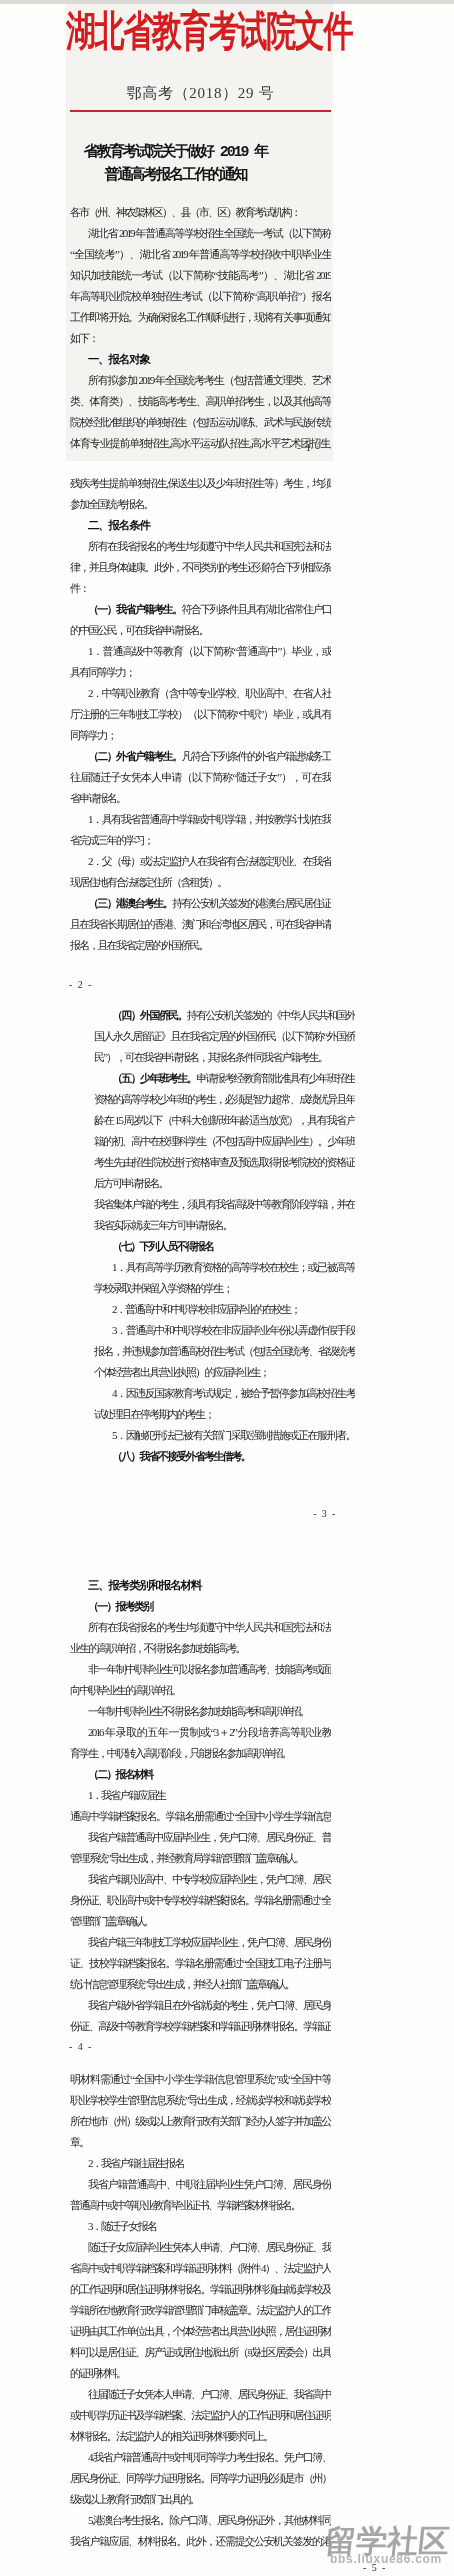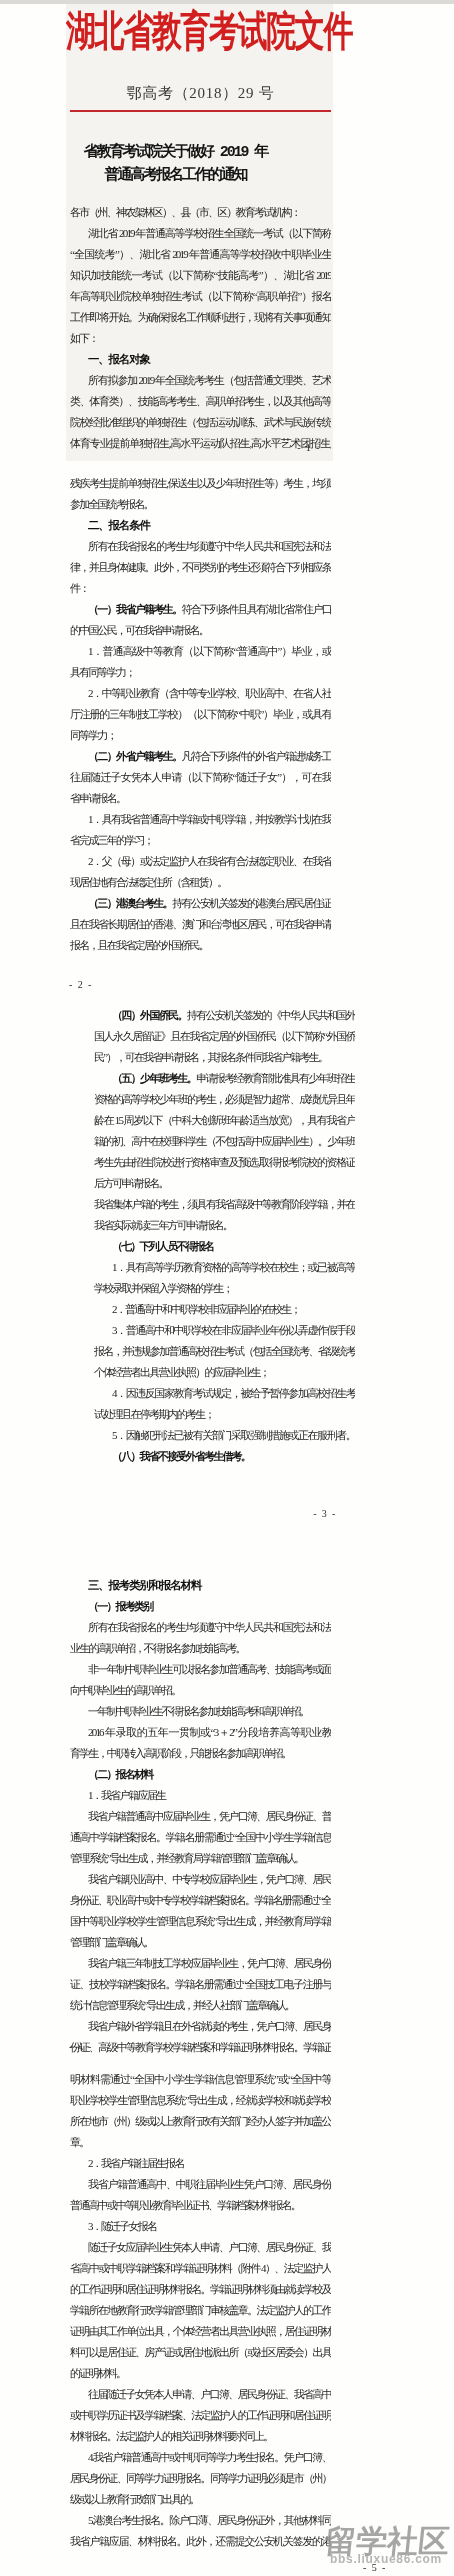--- a/index.html
+++ b/index.html
@@ -123,26 +123,25 @@
       <div class="ln in"><b>（一）报考类别</b></div>
       <div class="ln in j">所有在我省报名的考生均须遵守中华人民共和国宪法和法</div>
       <div class="ln">业生的高职单招，不得报名参加技能高考。</div>
       <div class="ln in j">非一年制中职毕业生可以报名参加普通高考、技能高考或面</div>
       <div class="ln">向中职毕业生的高职单招。</div>
       <div class="ln in">一年制中职毕业生不得报名参加技能高考和高职单招。</div>
       <div class="ln in j">2016 年录取的五年一贯制或“3＋2”分段培养高等职业教</div>
       <div class="ln">育学生，中职转入高职阶段，只能报名参加高职单招。</div>
       <div class="ln in"><b>（二）报名材料</b></div>
       <div class="ln in">1．我省户籍应届生</div>
+      <div class="ln j">通高中学籍档案报名。学籍名册需通过“全国中小学生学籍信息</div>
       <div class="ln in j">我省户籍普通高中应届毕业生，凭户口簿、居民身份证、普</div>
-      <div class="ln j">通高中学籍档案报名。学籍名册需通过“全国中小学生学籍信息</div>
       <div class="ln">管理系统”导出生成，并经教育局学籍管理部门盖章确认。</div>
       <div class="ln in j">我省户籍职业高中、中专学校应届毕业生，凭户口簿、居民</div>
       <div class="ln j">身份证、职业高中或中专学校学籍档案报名。学籍名册需通过“全</div>
-      <div class="ln j">国中等职业学校学生管理信息系统”导出生成，并经教育局学籍</div>
       <div class="ln">管理部门盖章确认。</div>
       <div class="ln in j">我省户籍三年制技工学校应届毕业生，凭户口簿、居民身份</div>
       <div class="ln j">证、技校学籍档案报名。学籍名册需通过“全国技工电子注册与</div>
       <div class="ln">统计信息管理系统”导出生成，并经人社部门盖章确认。</div>
       <div class="ln in j">我省户籍外省学籍且在外省就读的考生，凭户口簿、居民身</div>
       <div class="ln j">份证、高级中等教育学校学籍档案和学籍证明材料报名。学籍证</div>
     </div>
   <div class="lines" style="top:2069px;">
       <div class="ln j">明材料需通过“全国中小学生学籍信息管理系统”或“全国中等</div>
       <div class="ln j">职业学校学生管理信息系统”导出生成，经就读学校和就读学校</div>

